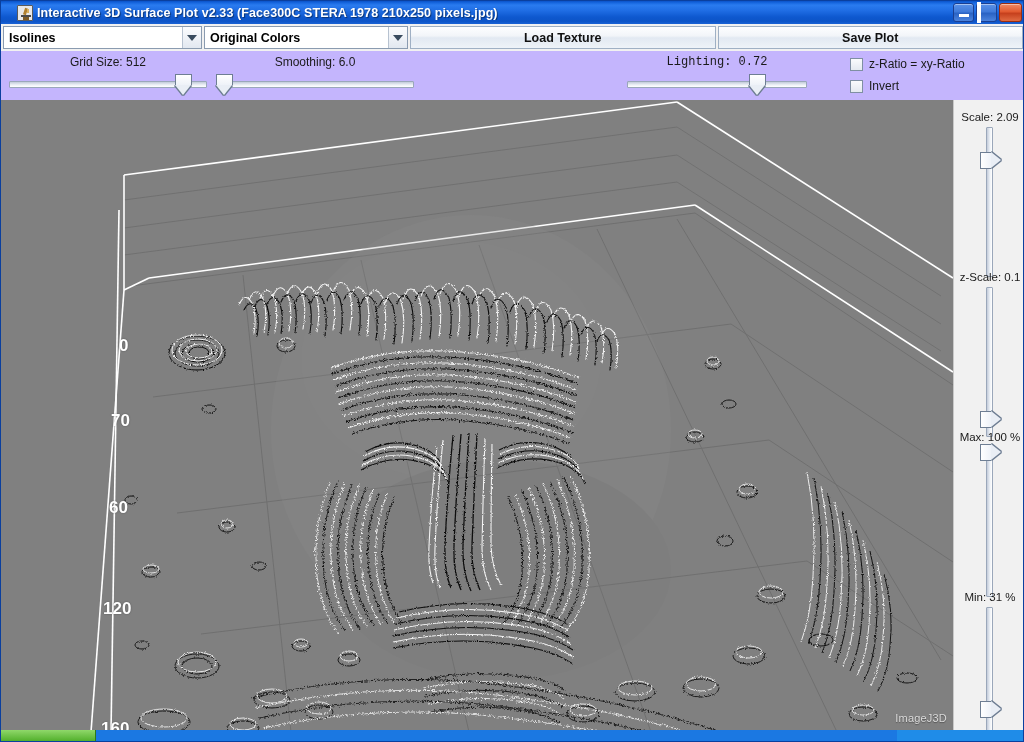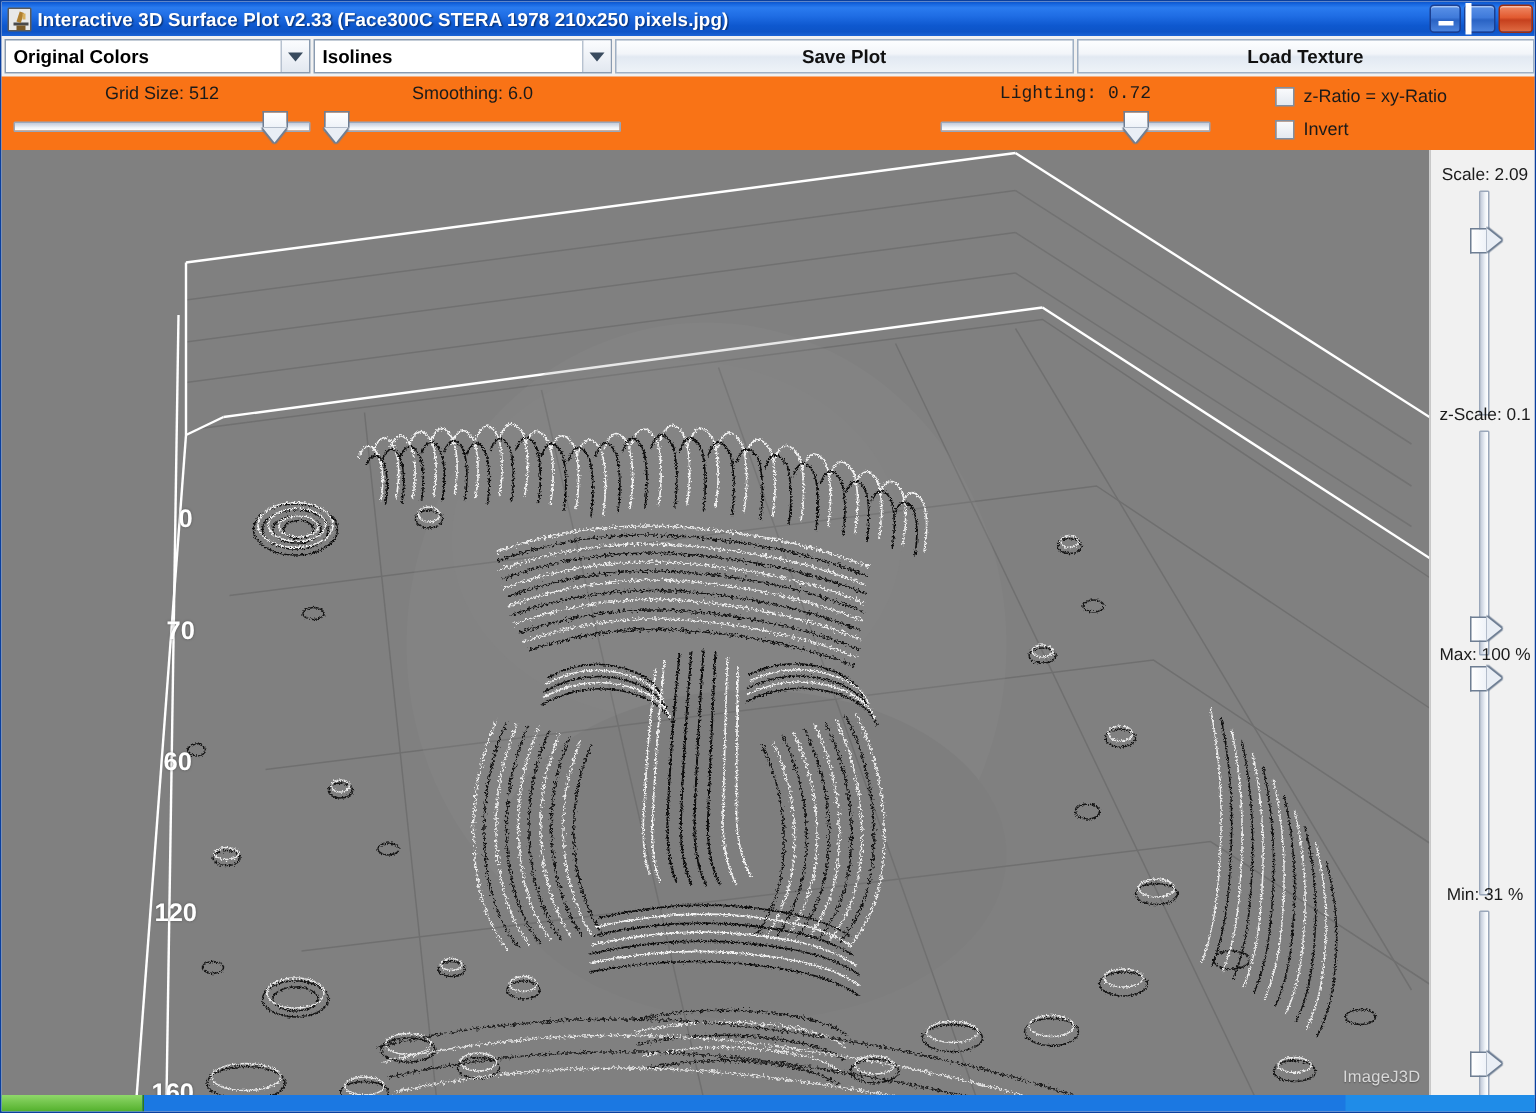--- a/index.html
+++ b/index.html
@@ -22,21 +22,21 @@
   }
 
   
   #titlebar {
     position: absolute; left: 0; top: 0;
     width: 1024px; height: 23px;
     background: linear-gradient(to bottom,
         #0a52c9 0%, #1767e0 8%, #2a7bef 18%,
         #1f6de4 42%, #0e58cf 70%, #0d54c7 88%, #1a63d6 100%);
     display: flex; align-items: center;
-    padding-left: 2px;
+    padding-left: 14px;
     user-select: none;
   }
   #app-icon {
     width: 16px; height: 16px;
     margin: 0 4px 0 2px;
     flex: 0 0 16px;
     position: relative;
     background: #e8e8e8;
     border: 1px solid #5a5a5a;
     border-radius: 1px;
@@ -136,21 +136,21 @@
     color: #111;
     display: flex; align-items: center; justify-content: center;
     cursor: pointer;
     height: 23px;
   }
 
   
   #sliderrow {
     position: absolute; left: 0; top: 50px;
     width: 1024px; height: 49px;
-    background: #f97316;
+    background: #c4b5fd;
   }
   .hslider {
     position: absolute;
     top: 4px;
     height: 42px;
   }
   .hslider .hs-label {
     text-align: center;
     font-size: 12px;
     color: #1a1a1a;
@@ -330,34 +330,34 @@
     <div id="win-buttons">
       <div class="win-btn min">
           <span class="g"></span>
         </div>
       <div class="win-btn max"><span class="g1"></span></div>
       <div class="win-btn close"><span class="g1"></span><span class="g2"></span></div>
     </div>
   </div>
 
   <div id="toolbar">
+    <div class="combo" id="combo-isolines">
+      <span class="combo-label">Isolines</span>
+      <span class="combo-arrow">
+          <i></i>
+        </span>
+    </div>
     <div class="combo" id="combo-colors">
       <span class="combo-label">Original Colors</span>
       <span class="combo-arrow">
           <i></i>
         </span>
     </div>
-    <div class="combo" id="combo-isolines">
-      <span class="combo-label">Isolines</span>
-      <span class="combo-arrow">
-          <i></i>
-        </span>
-    </div>
+    <div class="tbtn">Load Texture</div>
     <div class="tbtn">Save Plot</div>
-    <div class="tbtn">Load Texture</div>
   </div>
 
   <div id="sliderrow">
 
     <div class="hslider" id="hs-0" style="left:8px; width:198px;">
       <div class="hs-label">Grid Size: 512</div>
       <div class="hs-track-wrap">
         <div class="hs-track"></div>
         <div class="hs-thumb" id="thumb-0" style="left: 88%;">
           <div class="top"></div>

